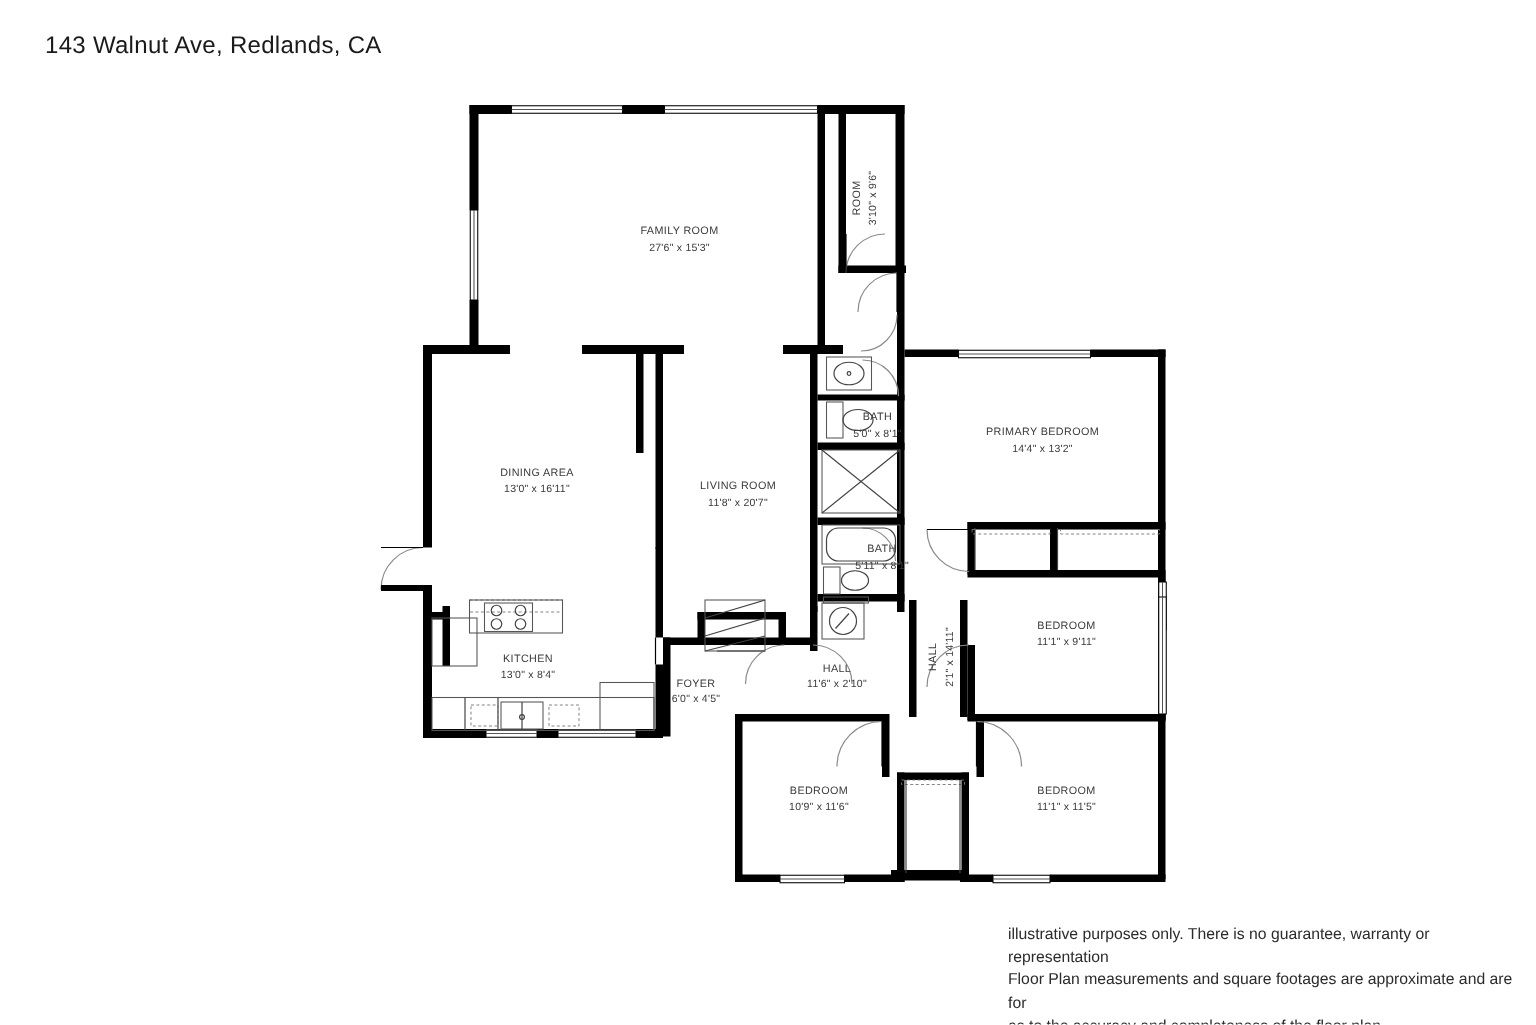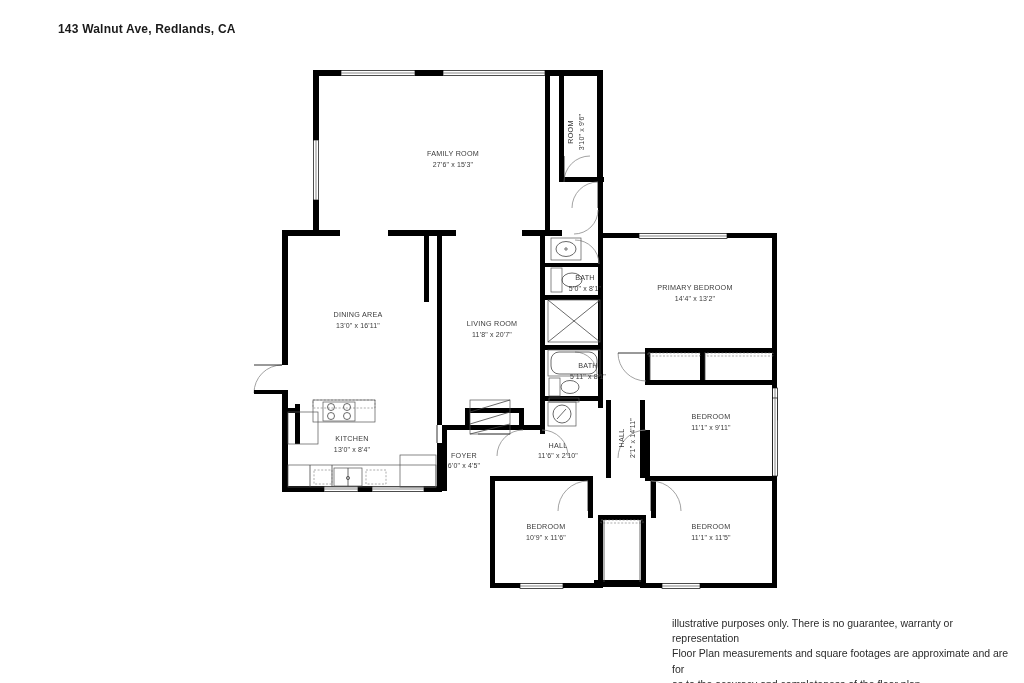--- a/index.html
+++ b/index.html
@@ -11,26 +11,25 @@
     width: 1024px;
     height: 683px;
     position: relative;
     font-family: "Liberation Sans", sans-serif;
     overflow: hidden;
   }
   #title {
     position: absolute;
     left: 30px;
     top: 22px;
-    font-size: 12px;
-    font-weight: bold;
+    font-size: 16px;
+    font-weight: normal;
     color: #1a1a1a;
     letter-spacing: 0.2px;
     white-space: nowrap;
-    margin-left: 28px;
   }
   #plan-wrap {
     position: absolute;
     left: 0;
     top: 0;
     width: 1024px;
     height: 640px;
   }
   svg#floorplan {
     position: absolute;

